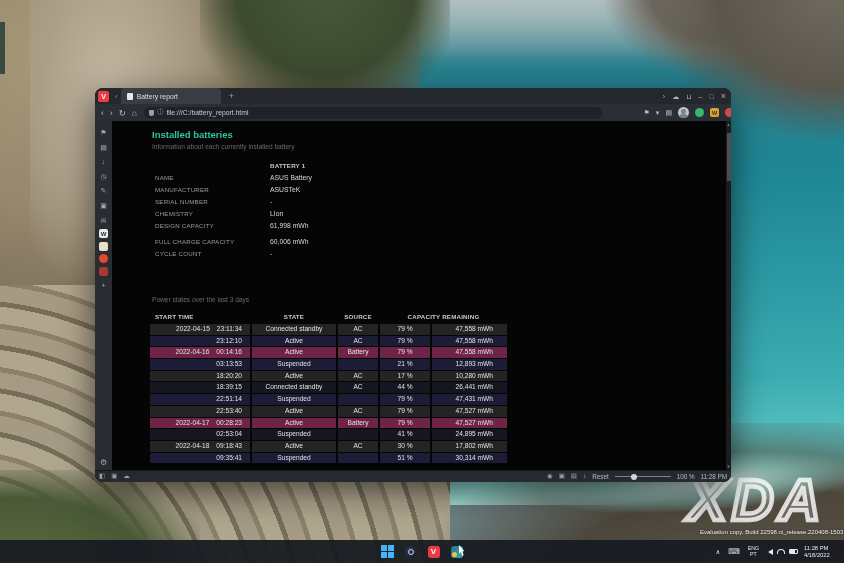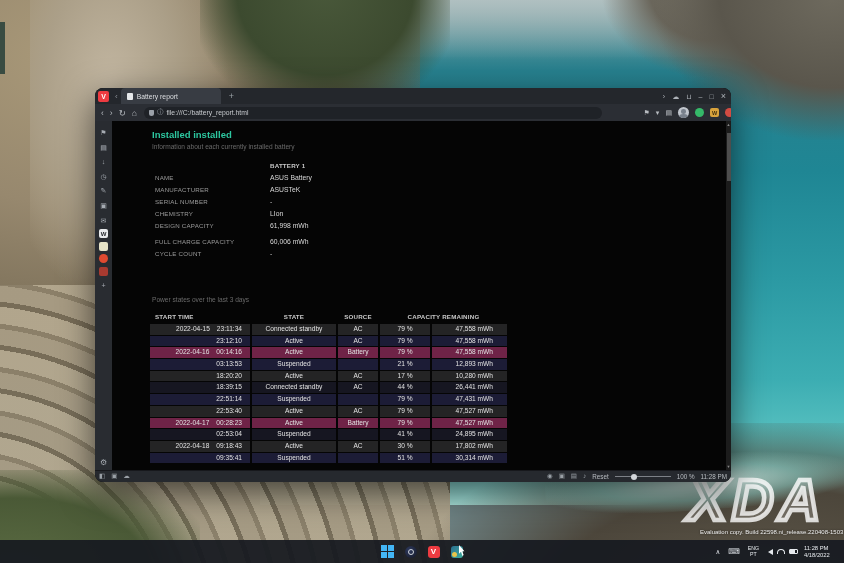--- a/index.html
+++ b/index.html
@@ -232,21 +232,21 @@
             <div class="picon cream-tile" data-interactable="true"></div>
             <div class="picon red-circle" data-interactable="true"></div>
             <div class="picon red-tile" data-interactable="true"></div>
             <div class="picon" data-interactable="true">+</div>
           </div>
         <div class="panel-gear" data-interactable="true">⚙</div>
       </div>
 
       <div class="page" data-interactable="false">
         <div class="sec1" data-interactable="false">
-          <h2 class="section-title" data-interactable="false">Installed installed</h2>
+          <h2 class="section-title" data-interactable="false">Installed batteries</h2>
           <div class="section-sub" data-interactable="false">Information about each currently installed battery</div>
           <div class="info-table" data-interactable="false">
             <div class="ihead" data-interactable="false">
               <div class="sp"></div>
               <div class="ihc" data-interactable="false">BATTERY 1</div>
             </div>
             <div id="info-rows" data-interactable="false">
                 <div class="irow" data-interactable="false">
                   <span class="ilabel" data-interactable="false">NAME</span>
                   <span class="ivalue" data-interactable="false">ASUS Battery</span>

